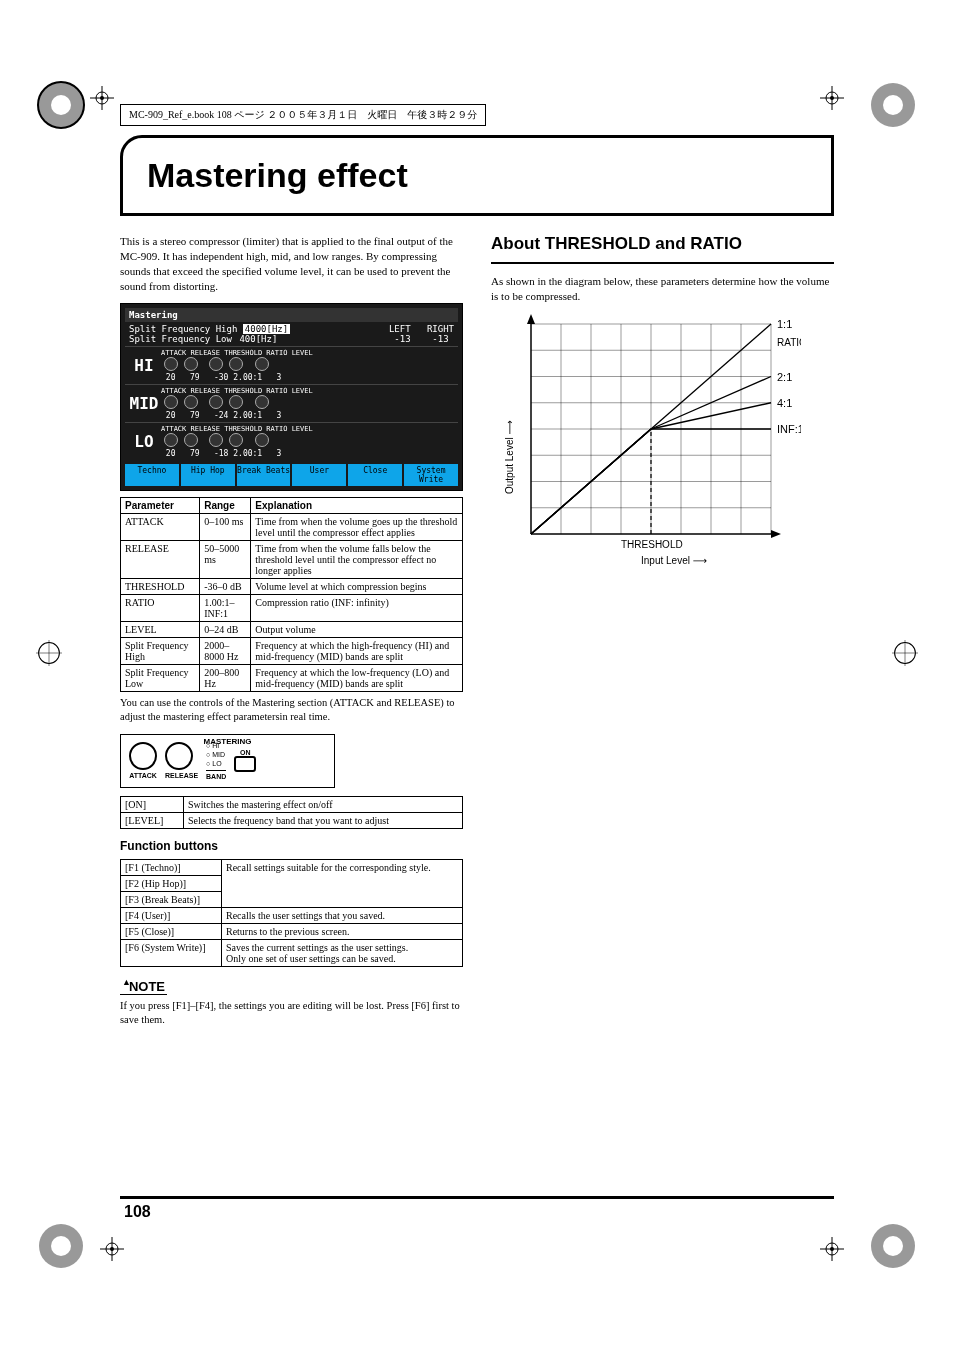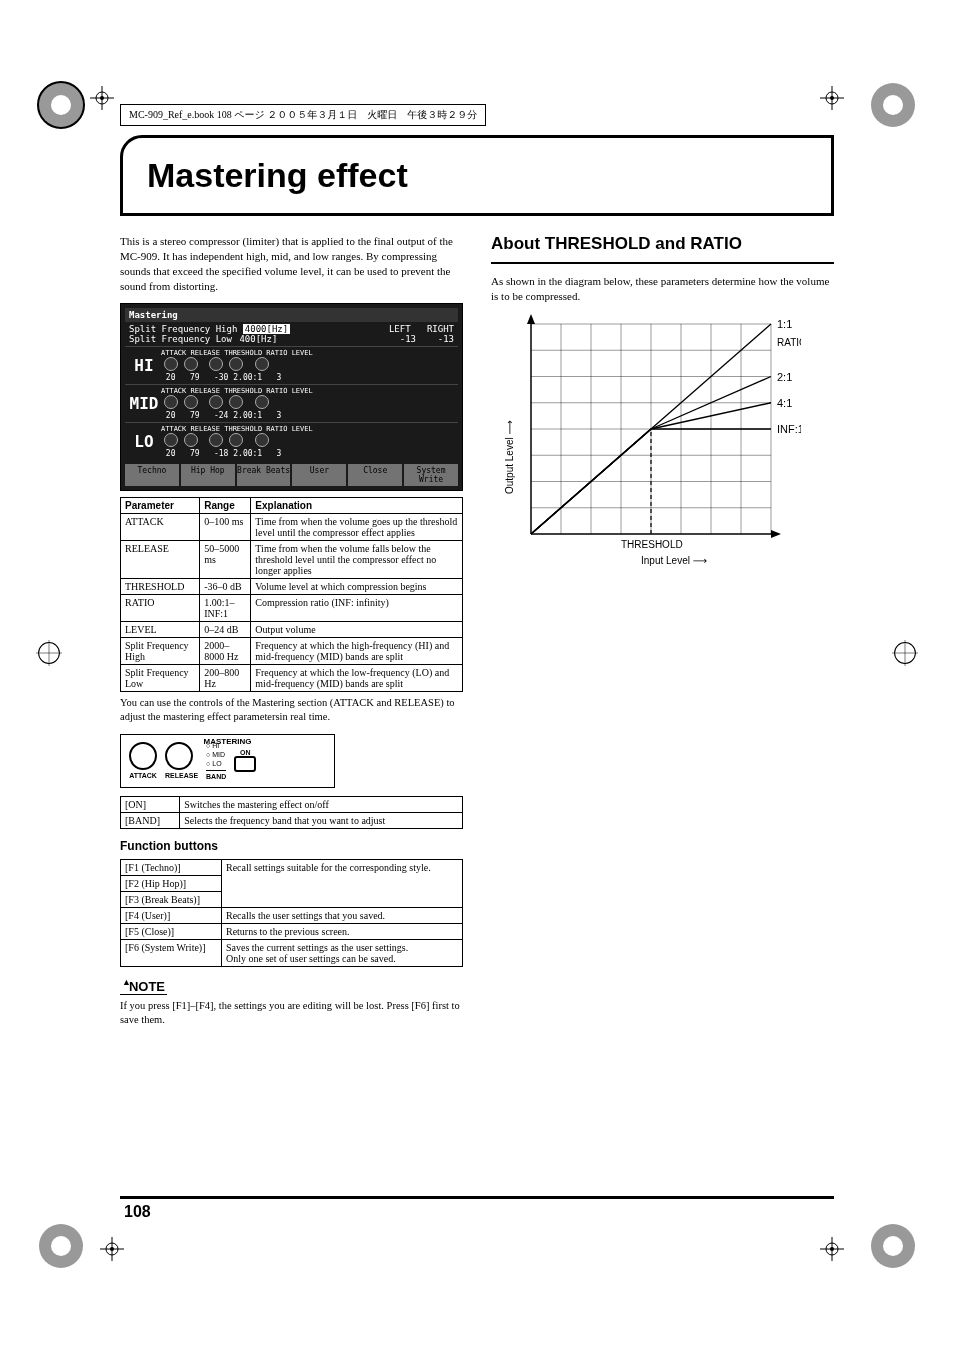--- a/index.html
+++ b/index.html
@@ -52,21 +52,21 @@
     font-family: monospace;
     font-size:9px;
     padding:4px;
     margin-bottom:6px;
   }
   .screenshot-sim .hdr { background:#333; color:#fff; font-weight:bold; padding:2px 4px; }
   .screenshot-sim .row { display:flex; align-items:center; padding:2px; border-top:1px solid #444;}
   .screenshot-sim .band { font-size:16px; font-weight:bold; color:#fff; width:34px; text-align:center; }
   .screenshot-sim .knob { width:14px;height:14px;border:1px solid #aaa;border-radius:50%;background:#333;margin:0 3px;display:inline-block;}
   .screenshot-sim .fbtns { display:flex; gap:2px; margin-top:4px;}
-  .screenshot-sim .fbtn { flex:1; background:#737373; color:#000; text-align:center; padding:2px 0; font-size:8px;}
+  .screenshot-sim .fbtn { flex:1; background:#0ea5e9; color:#000; text-align:center; padding:2px 0; font-size:8px;}
   table { border-collapse: collapse; width:100%; font-size:10px; }
   th, td { border:1px solid #000; padding:2px 4px; vertical-align:top; text-align:left; }
   th { font-family: Arial, sans-serif; font-weight:bold; }
   .note-below { font-size:10.5px; line-height:1.3; margin:4px 0 10px; }
   .mastering-panel {
     border:1px solid #000;
     width:215px; padding:6px 8px;
     background:#fff;
     margin-bottom:8px;
     display:flex; align-items:center; gap:8px;
@@ -157,21 +157,21 @@
 
       <div class="screenshot-sim">
         <div class="hdr">Mastering</div>
         <div style="display:flex;justify-content:space-between;padding:2px 4px">
           <div>
             <span>Split Frequency High</span>
             <span style="background:#fff;color:#000;padding:0 2px">4000[Hz]</span><br>
             <span>Split Frequency Low</span>
             <span style="padding:0 2px">400[Hz]</span>
           </div>
-          <div style="text-align:right">
+          <div style="text-align:center">
             <span>LEFT</span>&nbsp;&nbsp;
             <span>RIGHT</span><br>
             <span>-13</span>&nbsp;&nbsp;&nbsp;
             <span>-13</span>
           </div>
         </div>
         <div id="bands">
             <div class="row">
               <div class="band">HI</div>
     <div style="flex:1">
@@ -277,21 +277,21 @@
         </div>
       </div>
 
       <table>
           <tbody id="swb">
             <tr>
               <td>[ON]</td>
               <td>Switches the mastering effect on/off</td>
             </tr>
             <tr>
-              <td>[BAND]</td>
+              <td>[LEVEL]</td>
               <td>Selects the frequency band that you want to adjust</td>
             </tr>
           </tbody>
         </table>
 
       <div class="subhead">Function buttons</div>
       <table>
           <tbody id="ftb">
             <tr>
               <td>[F1 (Techno)]</td>

